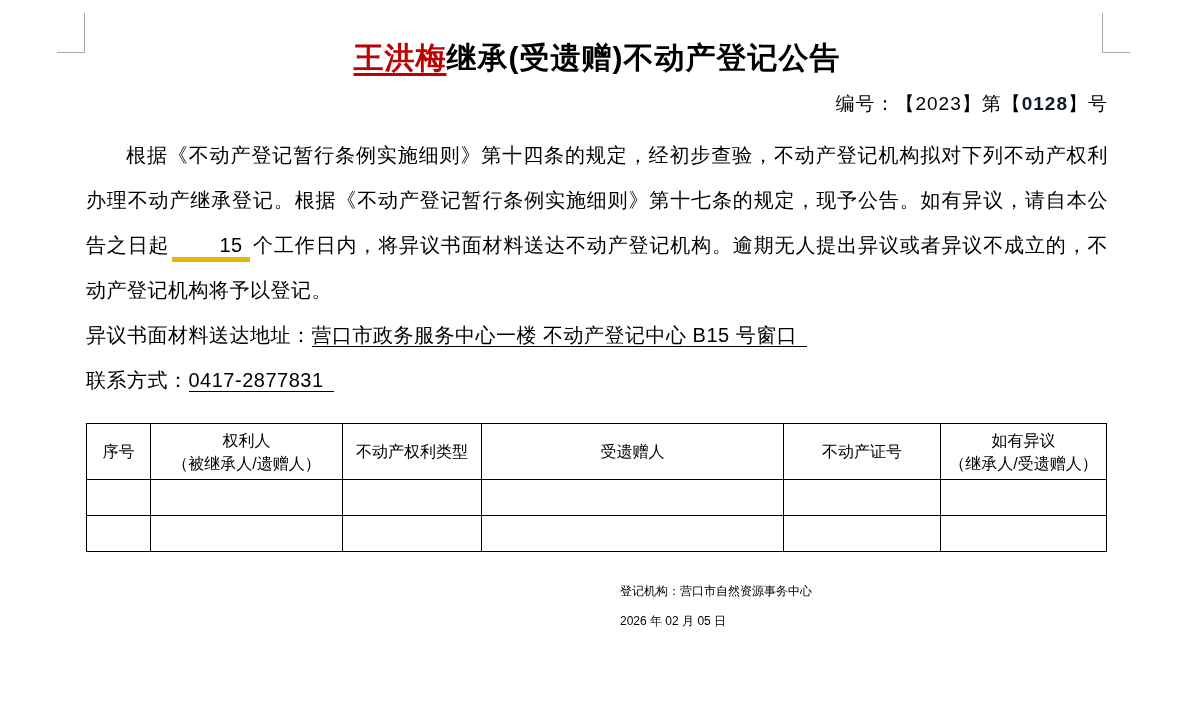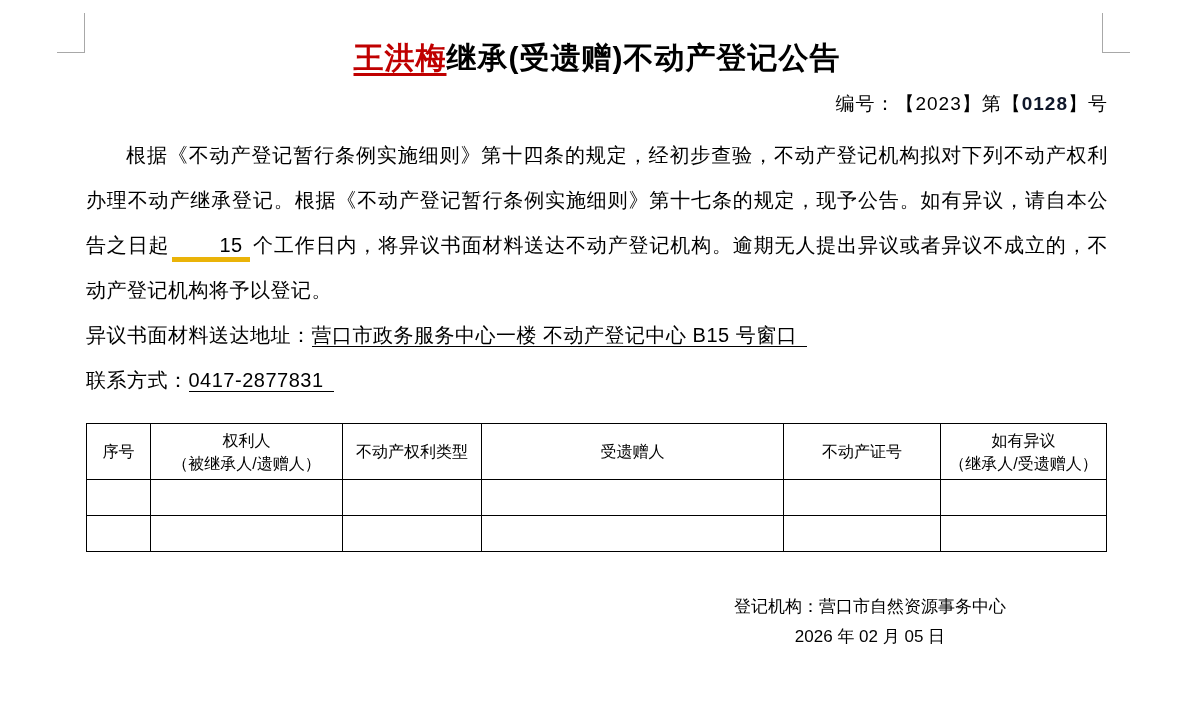--- a/index.html
+++ b/index.html
@@ -78,25 +78,24 @@
     overflow:hidden;
   }
   .reg-table th { height:56px; font-size:16px; line-height:23px; }
   .reg-table td { font-size:17px; }
   .reg-table tr.row-data  td { height:34px; }
   .reg-table tr.row-empty td { height:36px; }
   .hdr-l2 { display:block; }
   .hdr-l2:empty { display:none; }
 
   .footer {
-    margin-top:40px;
+    margin-top:24px;
     margin-left:534px;
     width:500px;
-    text-align:center;
-    font-size:17px;
+    font-size:12px;
     line-height:30px;
   }
 </style>
 </head>
 <body>
 
 <div class="page">
 
   <div class="crop-mark left"></div>
   <div class="crop-mark right"></div>

